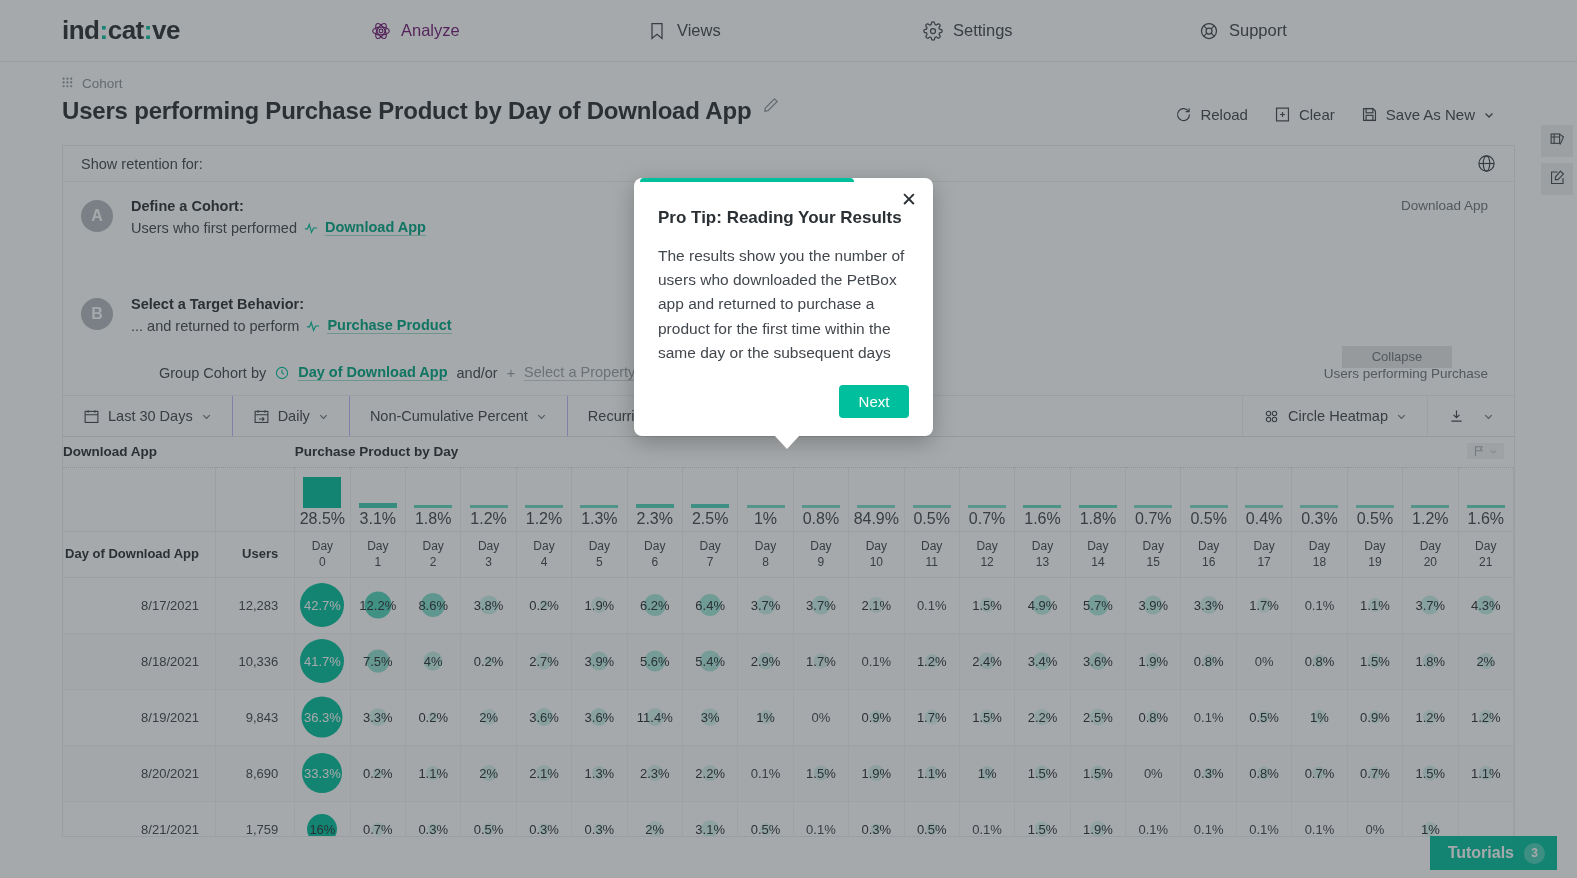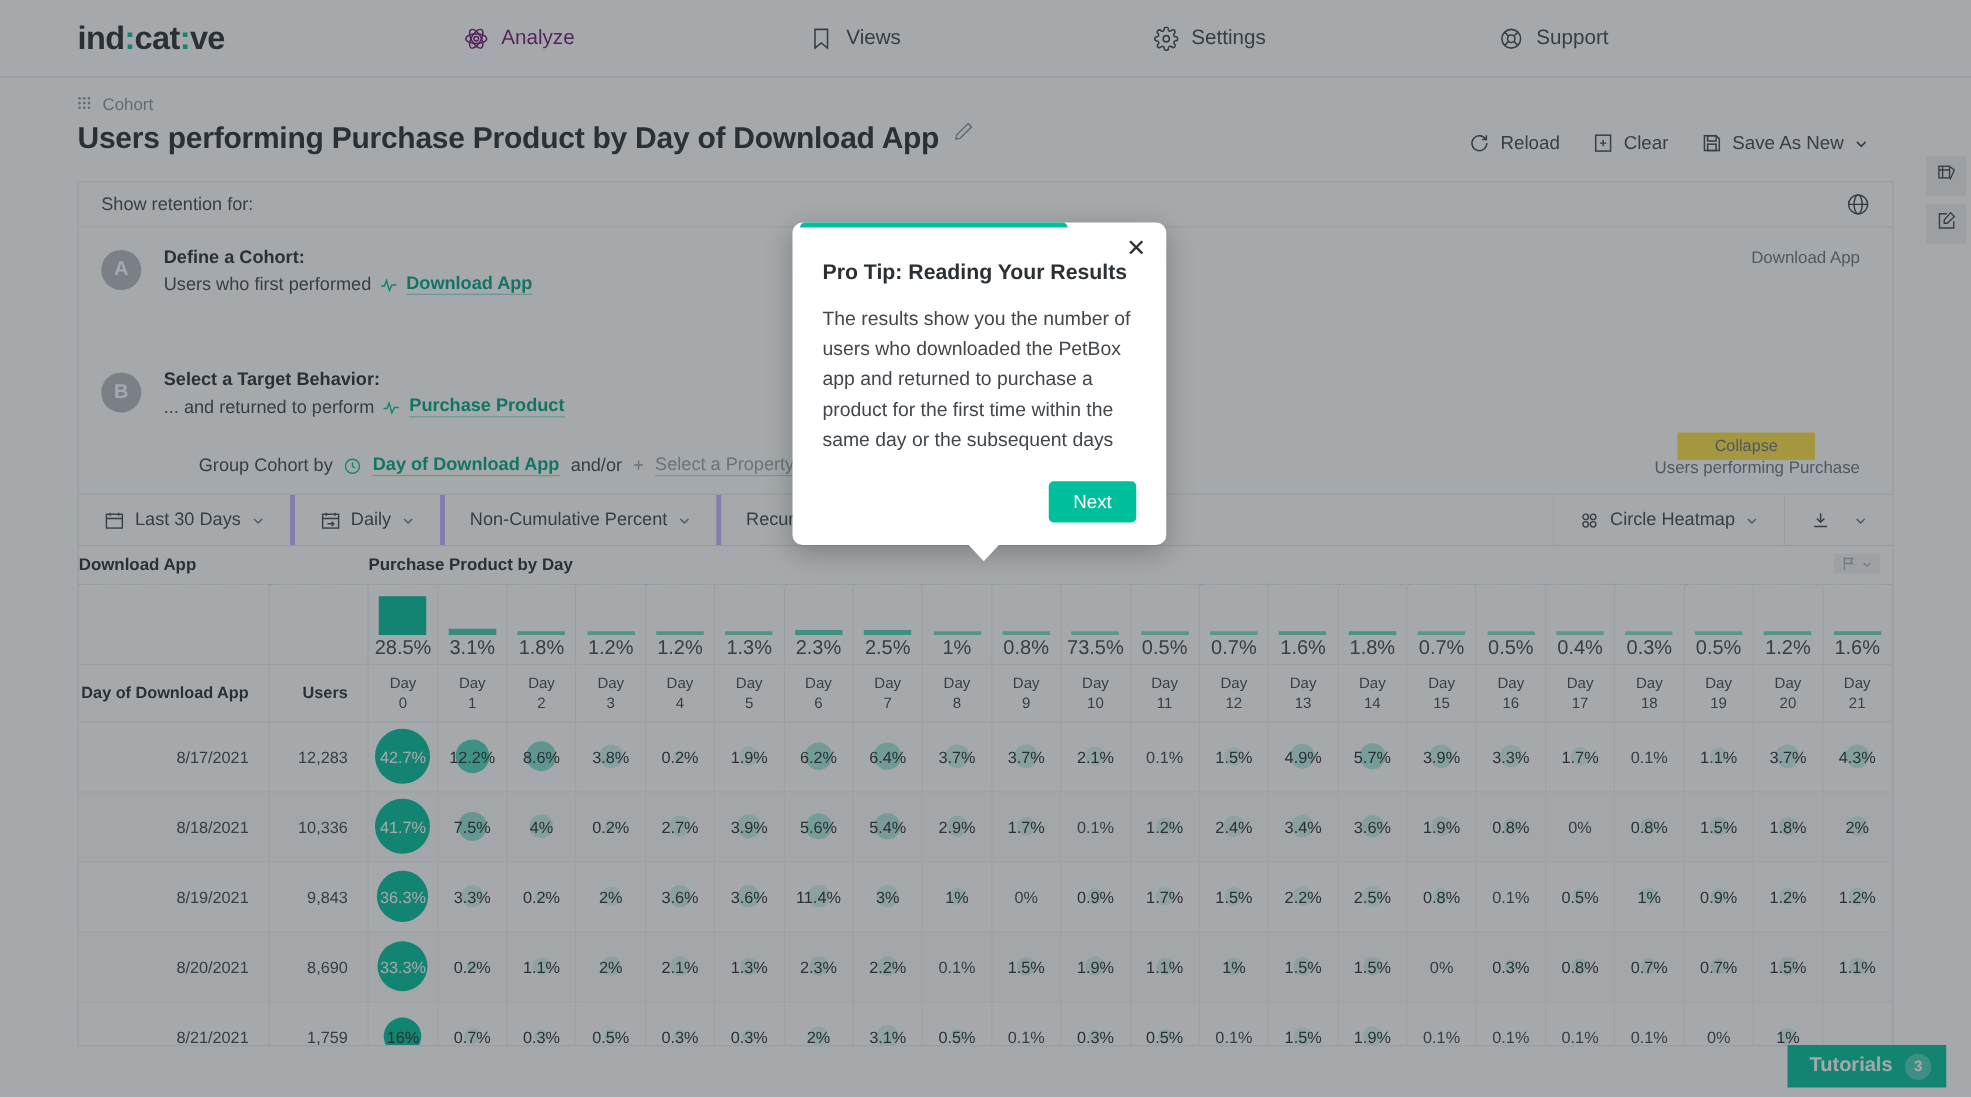--- a/index.html
+++ b/index.html
@@ -64,31 +64,31 @@
   .ghost-right { position:absolute; right:26px; font-size:13.5px; color:#6d747b; }
 
   .groupline {
     margin:30px 0 0 96px; padding-bottom:14px;
     display:flex; align-items:center; gap:9px; font-size:14.5px; color:#42474d;
   }
   .sel-prop { color:#9ba1a8; border-bottom:1px solid #cfd4d8; cursor:pointer; }
 
   .collapse-btn {
     position:absolute; right:62px; width:110px; height:22px; text-align:center;
-    font-size:13px; color:#6d747b; background:#fde047; cursor:pointer; line-height:22px;
+    font-size:13px; color:#6d747b; background:#e5e5e5; cursor:pointer; line-height:22px;
   }
 
   
   .ctrlbar {
     margin:0 62px; height:42px; border:1px solid #e9ecef; border-bottom:1px solid #e0e3e6;
     display:flex; align-items:center; background:#fff;
   }
   .ctrl {
     height:100%; display:flex; align-items:center; gap:8px; padding:0 20px;
-    font-size:14.5px; color:#42474d; border-right:4px solid #c4b5fd; cursor:pointer; white-space:nowrap;
+    font-size:14.5px; color:#42474d; border-right:1px solid #c4b5fd; cursor:pointer; white-space:nowrap;
   }
   .ctrl svg { width:17px; height:17px; }
   .ctrl .chev { width:11px; height:11px; color:#6d747b; }
   .ctrl.flexspace { flex:1; border-right:none; }
   .ctrl.right { border-right:none; border-left:1px solid #eef0f2; }
 
   
   .tablewrap { margin:0 62px; border:1px solid #e9ecef; border-top:none; background:#fff; overflow:hidden; height:400px; }
   table.rt { border-collapse:collapse; width:100%; table-layout:fixed; }
   table.rt th, table.rt td { padding:0; }
@@ -473,21 +473,21 @@
             </td>
             <td>
               <div class="barholder">
                 <div class="bar" style="height:3px;opacity:0.53"></div>
                 <div class="barpct">0.8%</div>
               </div>
             </td>
             <td>
               <div class="barholder">
                 <div class="bar" style="height:3px;opacity:0.51"></div>
-                <div class="barpct">73.5%</div>
+                <div class="barpct">84.9%</div>
               </div>
             </td>
             <td>
               <div class="barholder">
                 <div class="bar" style="height:3px;opacity:0.50"></div>
                 <div class="barpct">0.5%</div>
               </div>
             </td>
             <td>
               <div class="barholder">

